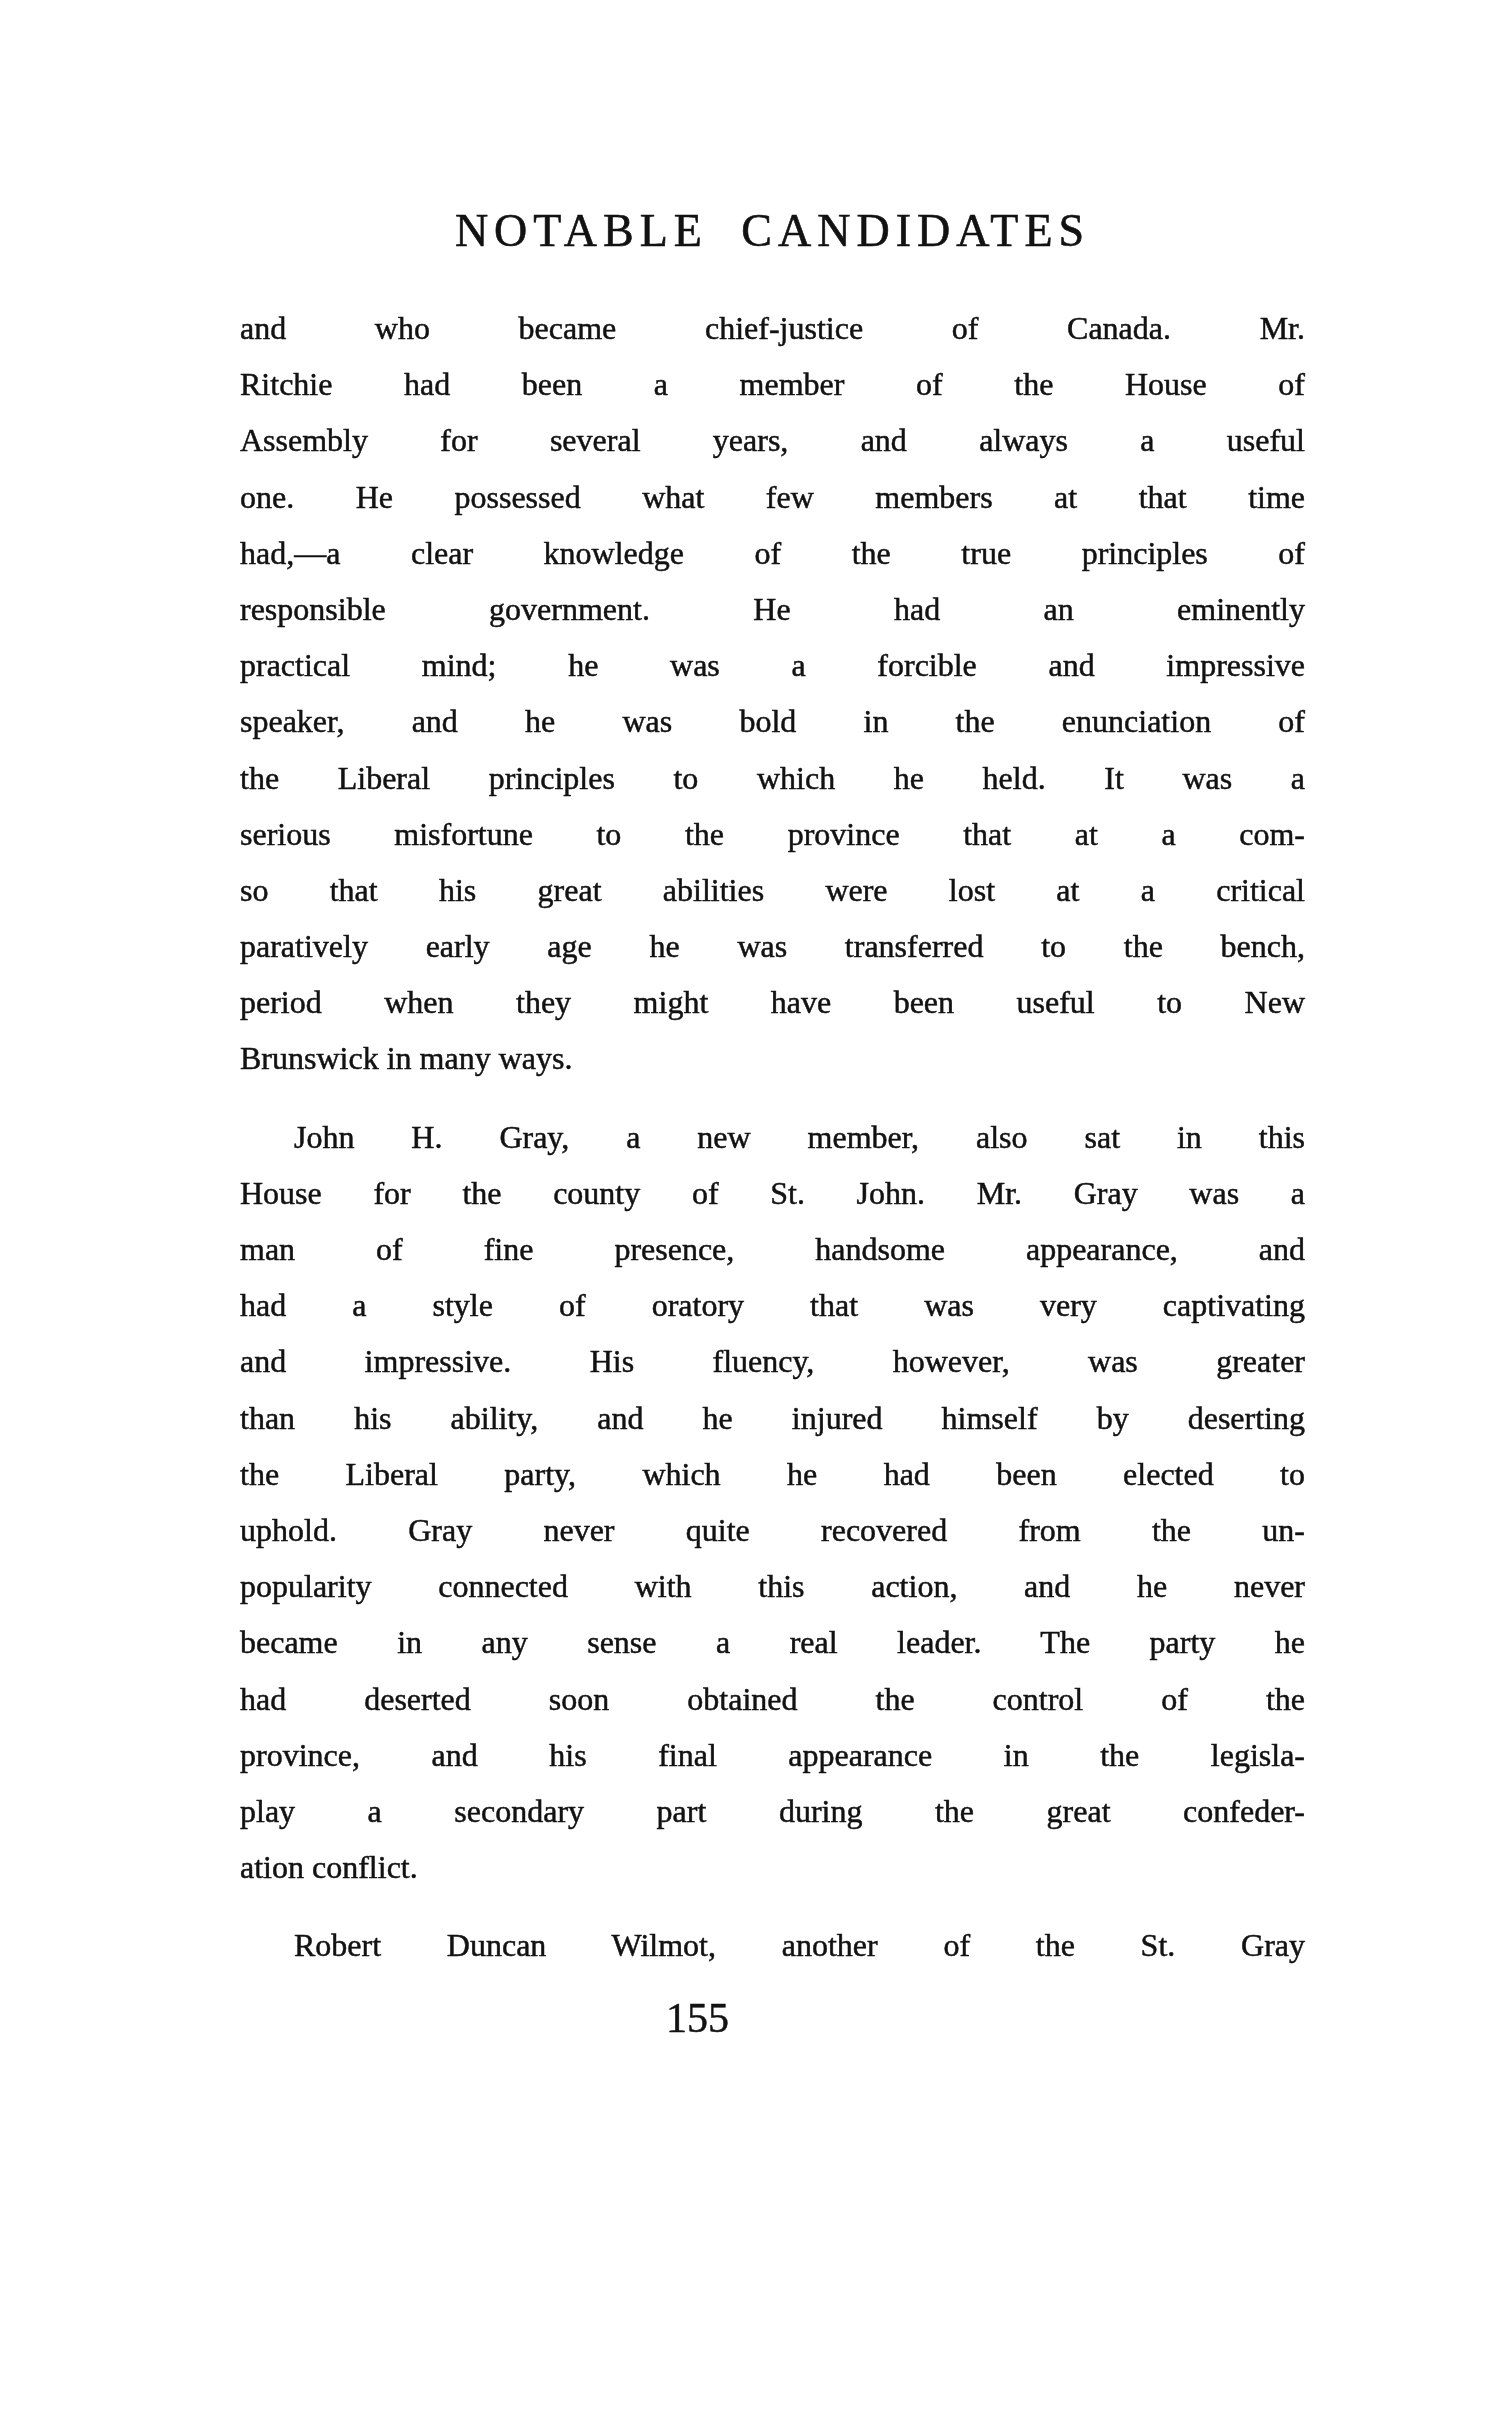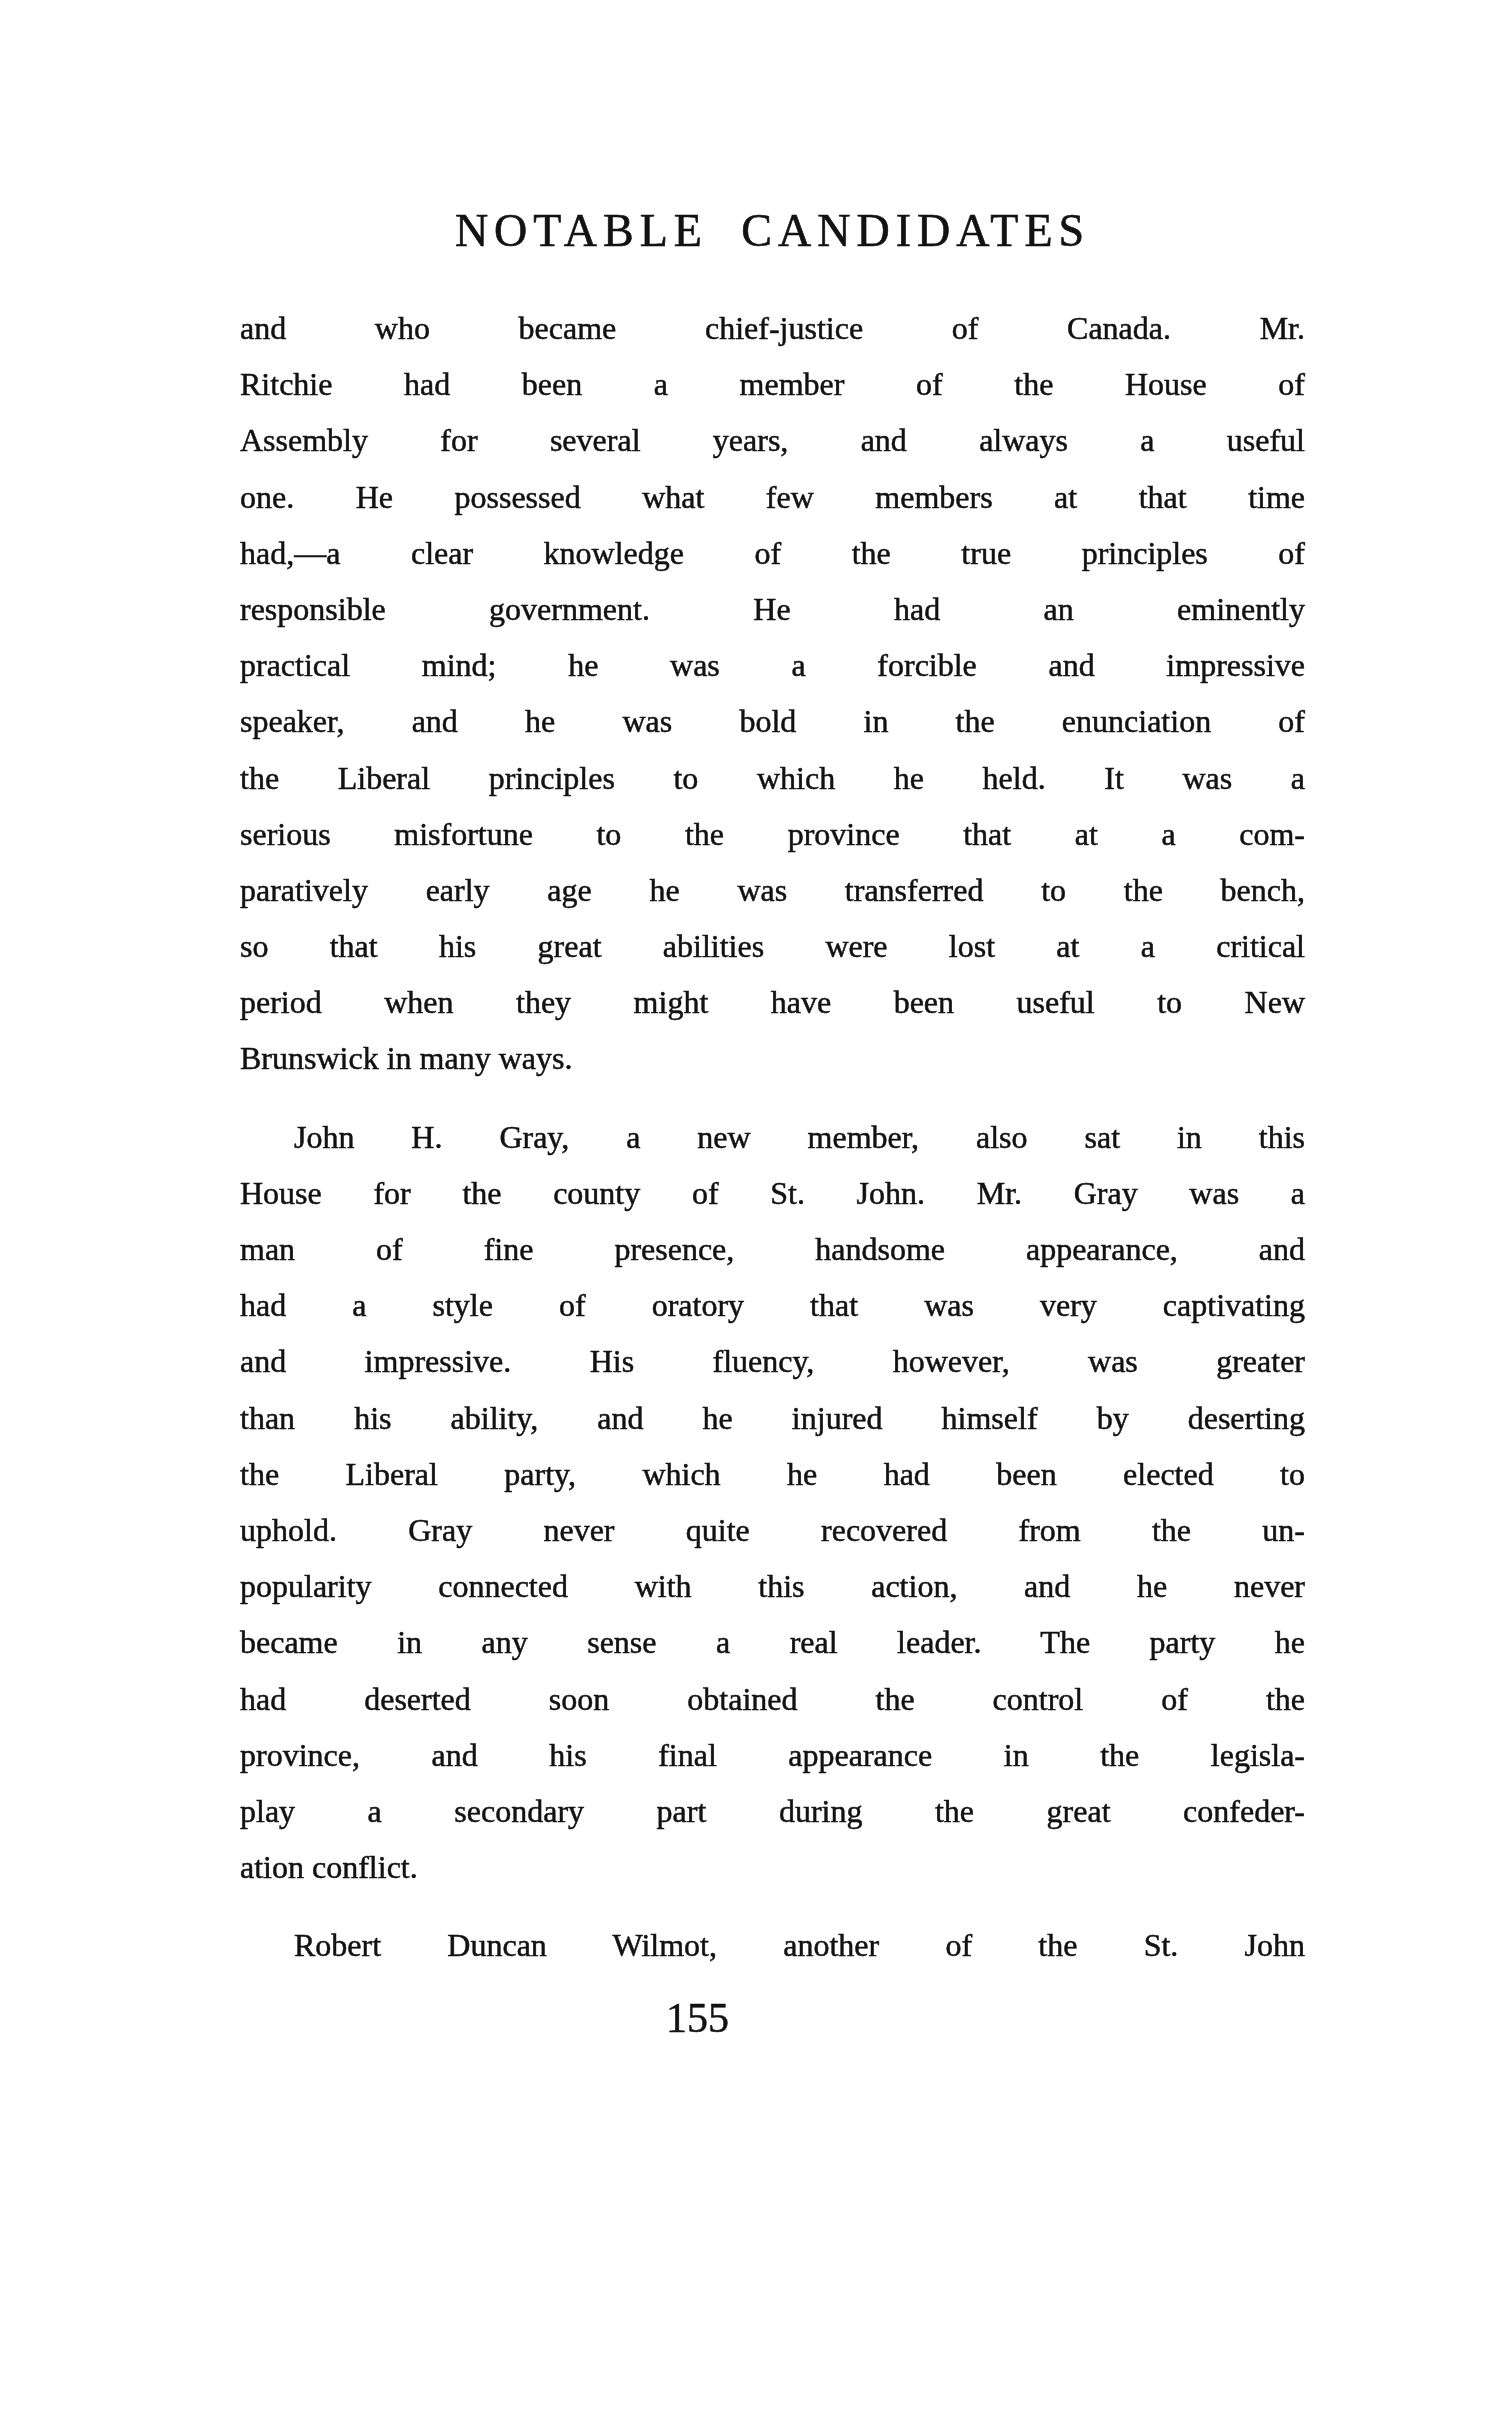--- a/index.html
+++ b/index.html
@@ -88,37 +88,37 @@
       <div class="line">and who became chief-justice of Canada. Mr.</div>
       <div class="line">Ritchie had been a member of the House of</div>
       <div class="line">Assembly for several years, and always a useful</div>
       <div class="line">one. He possessed what few members at that time</div>
       <div class="line">had,—a clear knowledge of the true principles of</div>
       <div class="line">responsible government. He had an eminently</div>
       <div class="line">practical mind; he was a forcible and impressive</div>
       <div class="line">speaker, and he was bold in the enunciation of</div>
       <div class="line">the Liberal principles to which he held. It was a</div>
       <div class="line">serious misfortune to the province that at a com-</div>
+      <div class="line">so that his great abilities were lost at a critical</div>
       <div class="line">paratively early age he was transferred to the bench,</div>
-      <div class="line">so that his great abilities were lost at a critical</div>
       <div class="line">period when they might have been useful to New</div>
       <div class="line parend">Brunswick in many ways.</div>
       <div class="line indent">John H. Gray, a new member, also sat in this</div>
       <div class="line">House for the county of St. John. Mr. Gray was a</div>
       <div class="line">man of fine presence, handsome appearance, and</div>
       <div class="line">had a style of oratory that was very captivating</div>
       <div class="line">and impressive. His fluency, however, was greater</div>
       <div class="line">than his ability, and he injured himself by deserting</div>
       <div class="line">the Liberal party, which he had been elected to</div>
       <div class="line">uphold. Gray never quite recovered from the un-</div>
       <div class="line">popularity connected with this action, and he never</div>
       <div class="line">became in any sense a real leader. The party he</div>
       <div class="line">had deserted soon obtained the control of the</div>
       <div class="line">province, and his final appearance in the legisla-</div>
       <div class="line">play a secondary part during the great confeder-</div>
       <div class="line parend">ation conflict.</div>
-      <div class="line indent">Robert Duncan Wilmot, another of the St. John</div>
+      <div class="line indent">Robert Duncan Wilmot, another of the St. Gray</div>
     </div>
 
     <div class="page-num">155</div>
 
   </div>
 </div>
 
 </body></html>

